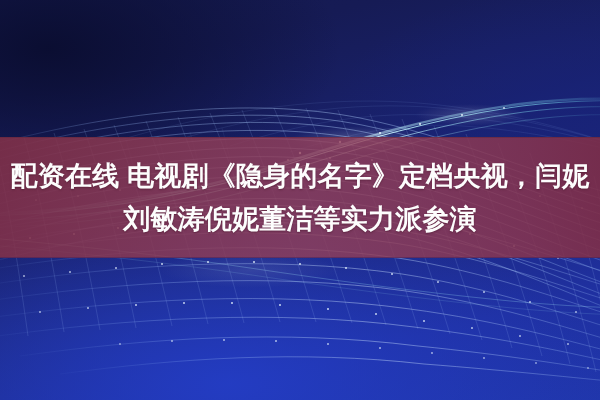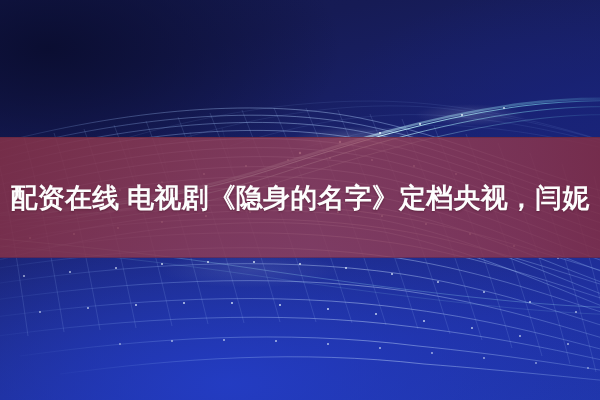--- a/index.html
+++ b/index.html
@@ -314,15 +314,16 @@
 
     </g>
   </svg>
 
   <div class="band"></div>
   <div class="band-edge-top"></div>
   <div class="band-edge-bottom"></div>
 
   <div class="headline">
     <div class="headline-line">配资在线 电视剧《隐身的名字》定档央视，闫妮</div>
+    <div class="headline-line">刘敏涛倪妮董洁等实力派参演</div>
   </div>
 
 </div>
 
 </body></html>

